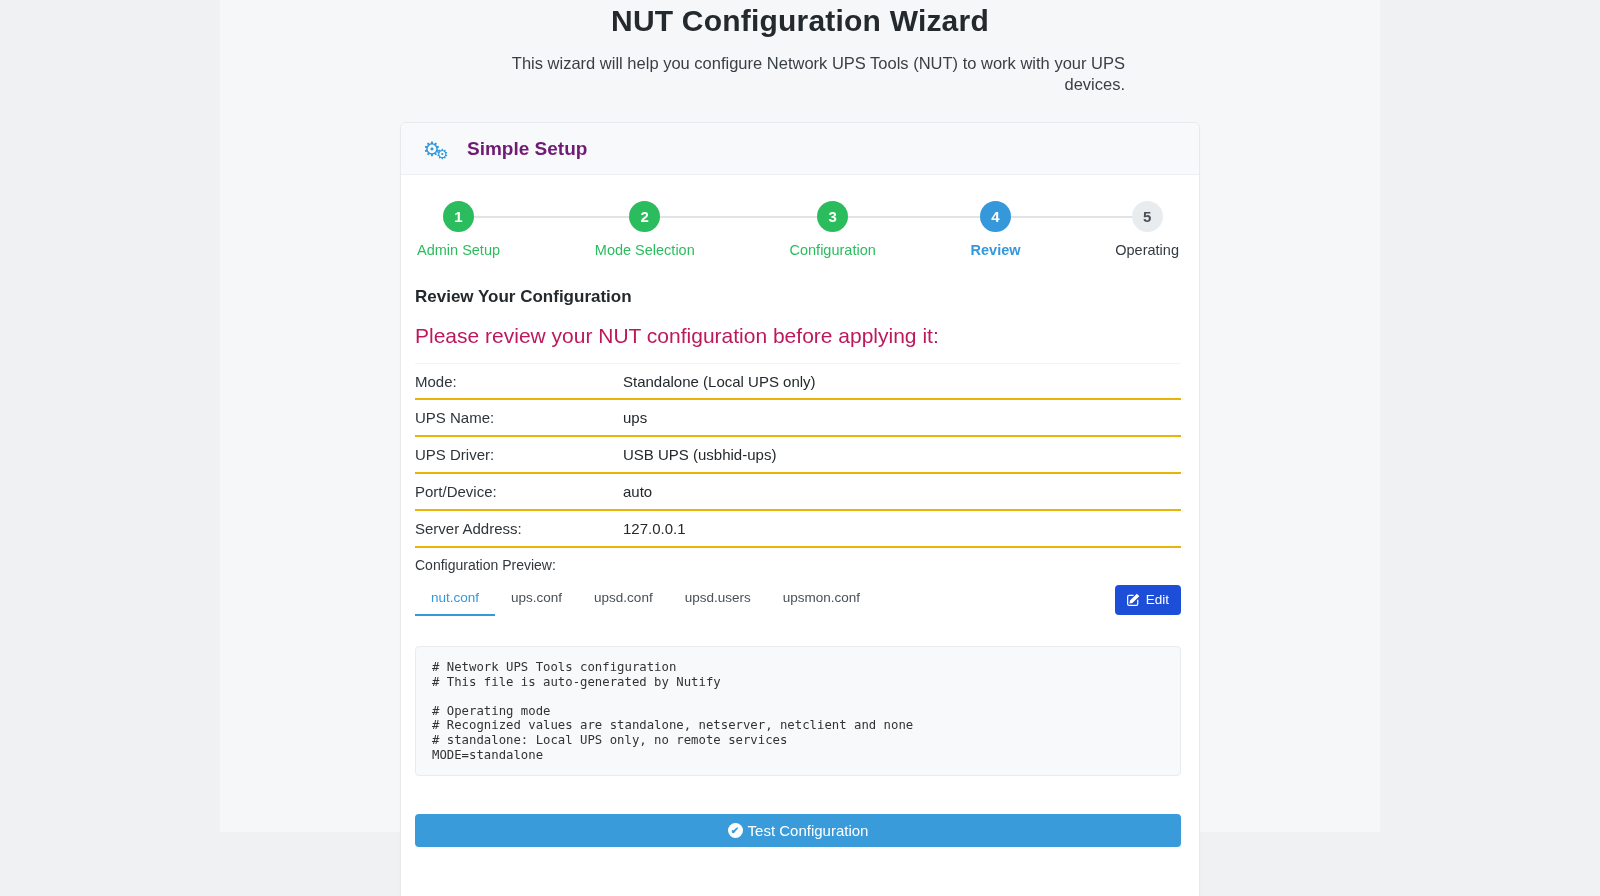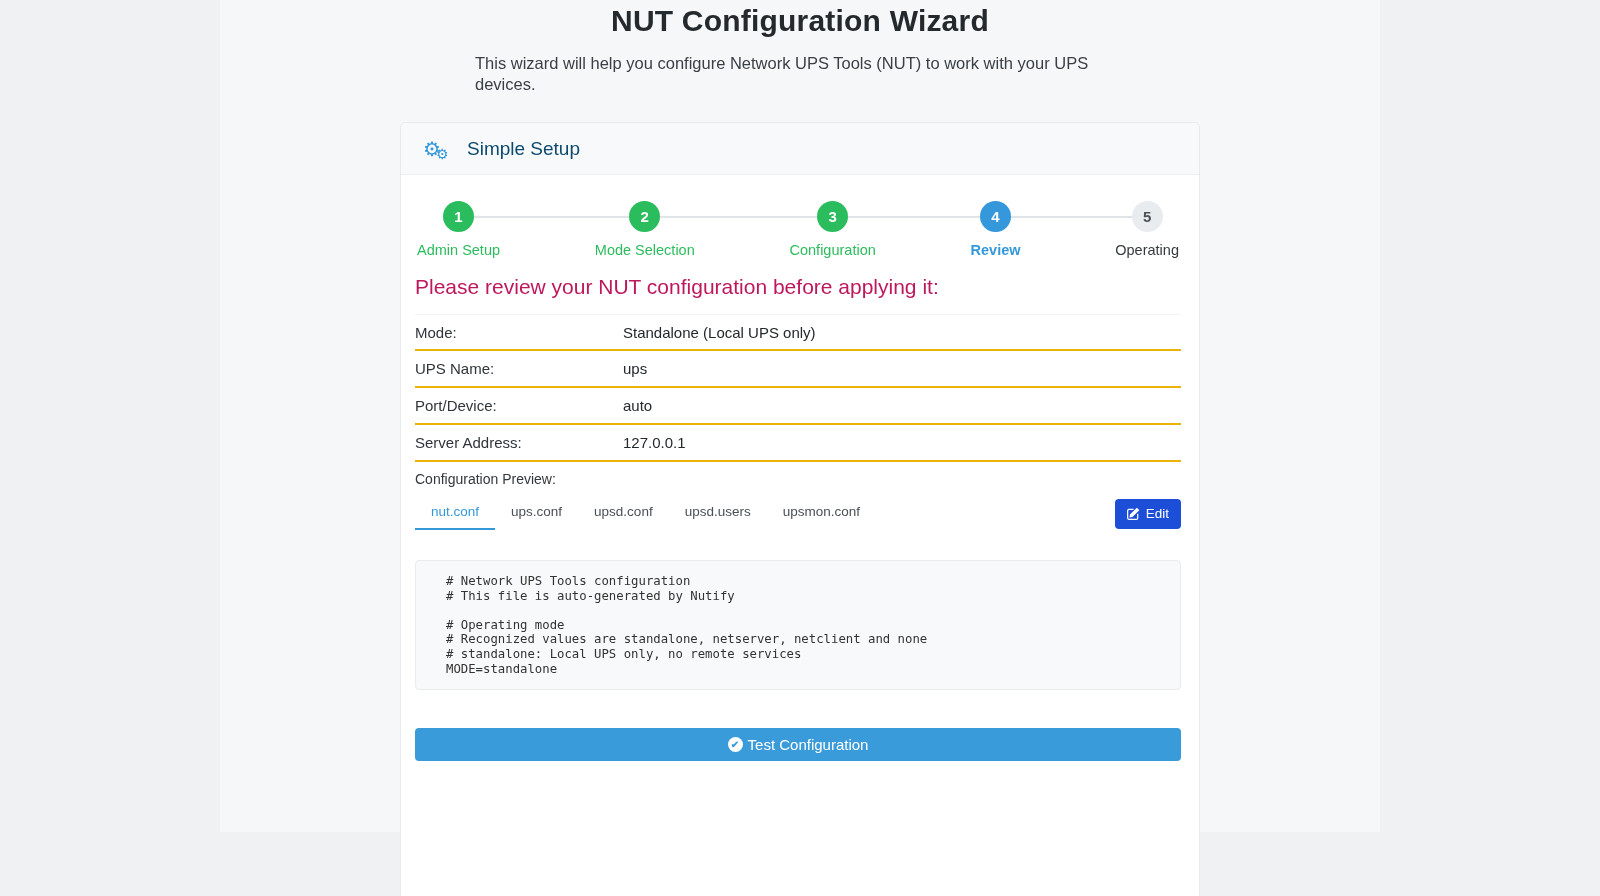--- a/index.html
+++ b/index.html
@@ -20,21 +20,21 @@
     text-align: center;
     font-size: 30px;
     font-weight: bold;
     line-height: 38px;
     color: #24292d;
     letter-spacing: 0.2px;
   }
   .page-subtitle {
     margin: 13px auto 0;
     max-width: 650px;
-    text-align: left;
+    text-align: right;
     font-size: 16.5px;
     line-height: 21px;
     color: #3a3f44;
   }
   
   .card {
     width: 800px;
     margin: 27px auto 0;
     background: #ffffff;
     border: 1px solid #e7e9ec;
@@ -47,21 +47,21 @@
     align-items: center;
     gap: 14px;
     height: 52px;
     padding: 0 22px;
     background: #f8f9fb;
     border-bottom: 1px solid #eceef1;
     border-radius: 6px 6px 0 0;
   }
   .gears-icon { color: #3498db; font-size: 20px; line-height: 1; position: relative; width: 30px; }
   .gears-icon .g2 { font-size: 14px; position: absolute; left: 13px; top: 8px; }
-  .card-header-title { font-size: 19px; font-weight: normal; color: #0c4a6e; }
+  .card-header-title { font-size: 19px; font-weight: bold; color: #701a75; }
   .card-body { padding: 26px 18px 0 14px; }
   
   .stepper {
     position: relative;
     display: flex;
     justify-content: space-between;
     margin: 0 2px;
   }
   .stepper .connector {
     position: absolute;
@@ -119,21 +119,21 @@
     font-size: 13.5px;
     font-family: inherit;
     cursor: pointer;
   }
   
   .code-box {
     margin-top: 30px;
     background: #f8f9fa;
     border: 1px solid #e9ecef;
     border-radius: 4px;
-    padding: 13px 30px;
+    padding: 13px 16px;
     min-height: 127px;
   }
   .code-box pre {
     font-family: "DejaVu Sans Mono", "Liberation Mono", monospace;
     font-size: 12.3px;
     line-height: 14.6px;
     color: #333;
     white-space: pre;
   }
   
@@ -195,30 +195,35 @@
         <div class="step active">
           <div class="step-circle">4</div>
           <div class="step-label">Review</div>
         </div>
         <div class="step upcoming">
           <div class="step-circle">5</div>
           <div class="step-label">Operating</div>
         </div>
       </div>
 
+      <div class="review-heading">Review Your Configuration</div>
       <div class="review-desc">Please review your NUT configuration before applying it:</div>
 
       <div class="review-table">
         <div class="review-row">
           <div class="review-label">Mode:</div>
           <div class="review-value">Standalone (Local UPS only)</div>
         </div>
         <div class="review-row">
           <div class="review-label">UPS Name:</div>
           <div class="review-value">ups</div>
+        </div>
+        <div class="review-row">
+          <div class="review-label">UPS Driver:</div>
+          <div class="review-value">USB UPS (usbhid-ups)</div>
         </div>
         <div class="review-row">
           <div class="review-label">Port/Device:</div>
           <div class="review-value">auto</div>
         </div>
         <div class="review-row">
           <div class="review-label">Server Address:</div>
           <div class="review-value">127.0.0.1</div>
         </div>
       </div>

